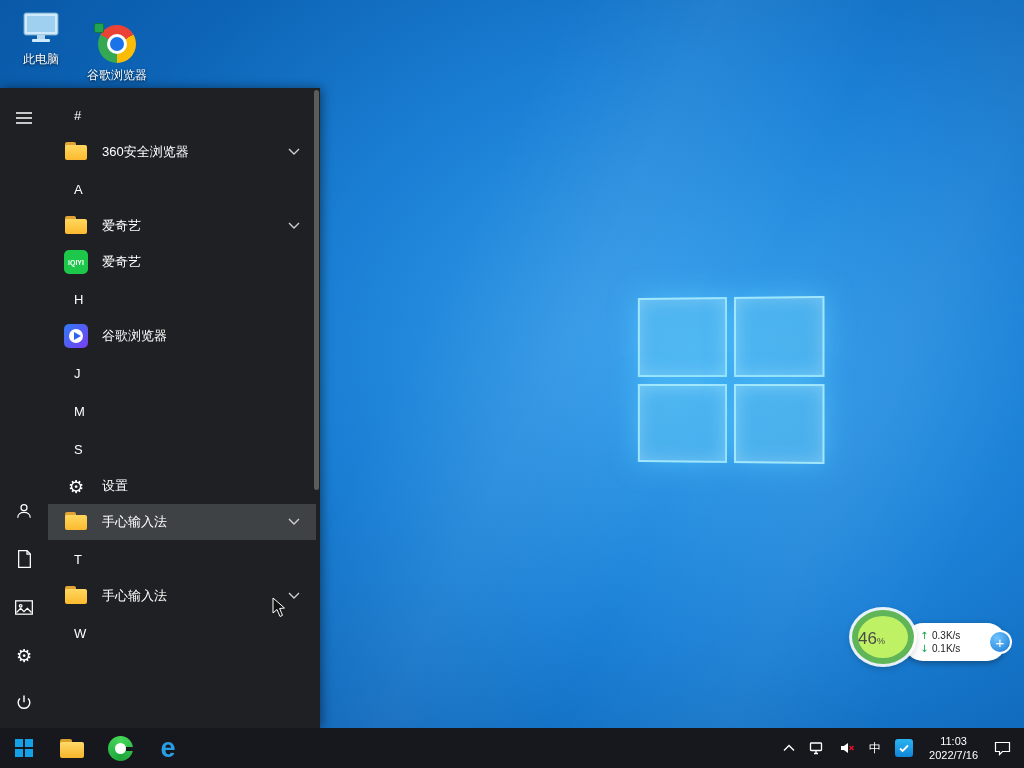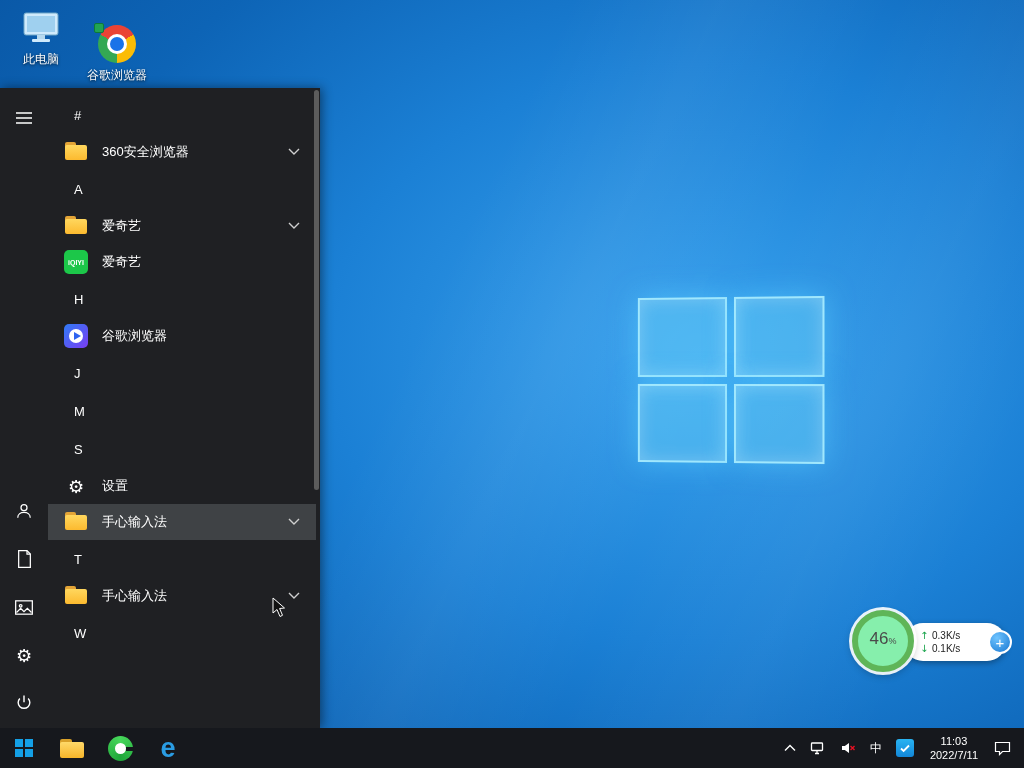--- a/index.html
+++ b/index.html
@@ -51,22 +51,22 @@
 
   
   #net-widget{position:absolute;left:852px;top:610px;width:160px;height:66px}
   .pill{position:absolute;left:52px;top:13px;width:102px;height:38px;background:#fff;border-radius:19px;
     box-shadow:0 2px 6px rgba(0,0,0,.35);display:flex;flex-direction:column;justify-content:center;padding-left:16px;gap:1px}
   .net-row{display:flex;align-items:center;font-size:10px;color:#222;line-height:12px}
   .net-arrow{color:#17a34a;font-size:10px;width:12px;font-family:"DejaVu Sans",sans-serif}
   .plusball{position:absolute;right:-6px;top:50%;transform:translateY(-50%);width:24px;height:24px;border-radius:50%;
     background:radial-gradient(circle at 35% 30%,#6fc4ff,#1877d2);color:#fff;display:flex;align-items:center;justify-content:center;
     font-size:15px;border:2px solid #fff;cursor:pointer}
-  .ball{position:absolute;left:0;top:0;width:62px;height:62px;border-radius:50%;background:#86efac;border:6px solid #5fb558;
-    box-shadow:0 0 0 3px rgba(255,255,255,.9),0 3px 8px rgba(0,0,0,.3);display:flex;align-items:baseline;justify-content:center;cursor:pointer}
+  .ball{position:absolute;left:0;top:0;width:62px;height:54px;border-radius:50%;background:#bef264;border:6px solid #5fb558;
+    box-shadow:0 0 0 3px rgba(255,255,255,.9),0 3px 8px rgba(0,0,0,.3);display:flex;align-items:baseline;cursor:pointer}
   .ball .pv{font-size:17px;color:#4a4a4a;margin-top:13px}
   .ball .pu{font-size:9px;color:#4a4a4a}
 
   
   #taskbar{position:absolute;left:0;bottom:0;width:1024px;height:40px;background:#16181d;display:flex;align-items:center;z-index:20}
   .tb-btn{width:48px;height:40px;display:flex;align-items:center;justify-content:center;cursor:pointer}
   .winflag{display:grid;grid-template-columns:8px 8px;grid-template-rows:8px 8px;gap:2px}
   .winflag span{background:#14a0e6}
   .tb-folder{position:relative;width:24px;height:19px}
   .tb-folder .bk{position:absolute;left:0;top:0;width:12px;height:6px;background:#d9a129;border-radius:2px 2px 0 0}
@@ -294,21 +294,21 @@
       </div>
       <div class="tray-btn">
         <span class="defbadge">
           <svg width="12" height="12" viewBox="0 0 12 12">
               <path d="M2 6.5l2.6 2.5L10 3.5" fill="none" stroke="#fff" stroke-width="1.8"></path>
             </svg>
         </span>
       </div>
       <div class="clock">
         <span>11:03</span>
-        <span>2022/7/11</span>
+        <span>2022/7/16</span>
       </div>
       <div class="tray-btn">
         <svg width="17" height="15" viewBox="0 0 17 15" fill="none" stroke="#fff" stroke-width="1.2">
             <path d="M1.5 1.5h14v9h-7l-3 3v-3h-4z"></path>
           </svg>
       </div>
     </div>
   </div>
 
   <svg id="cursor" width="16" height="22" viewBox="0 0 16 22">

